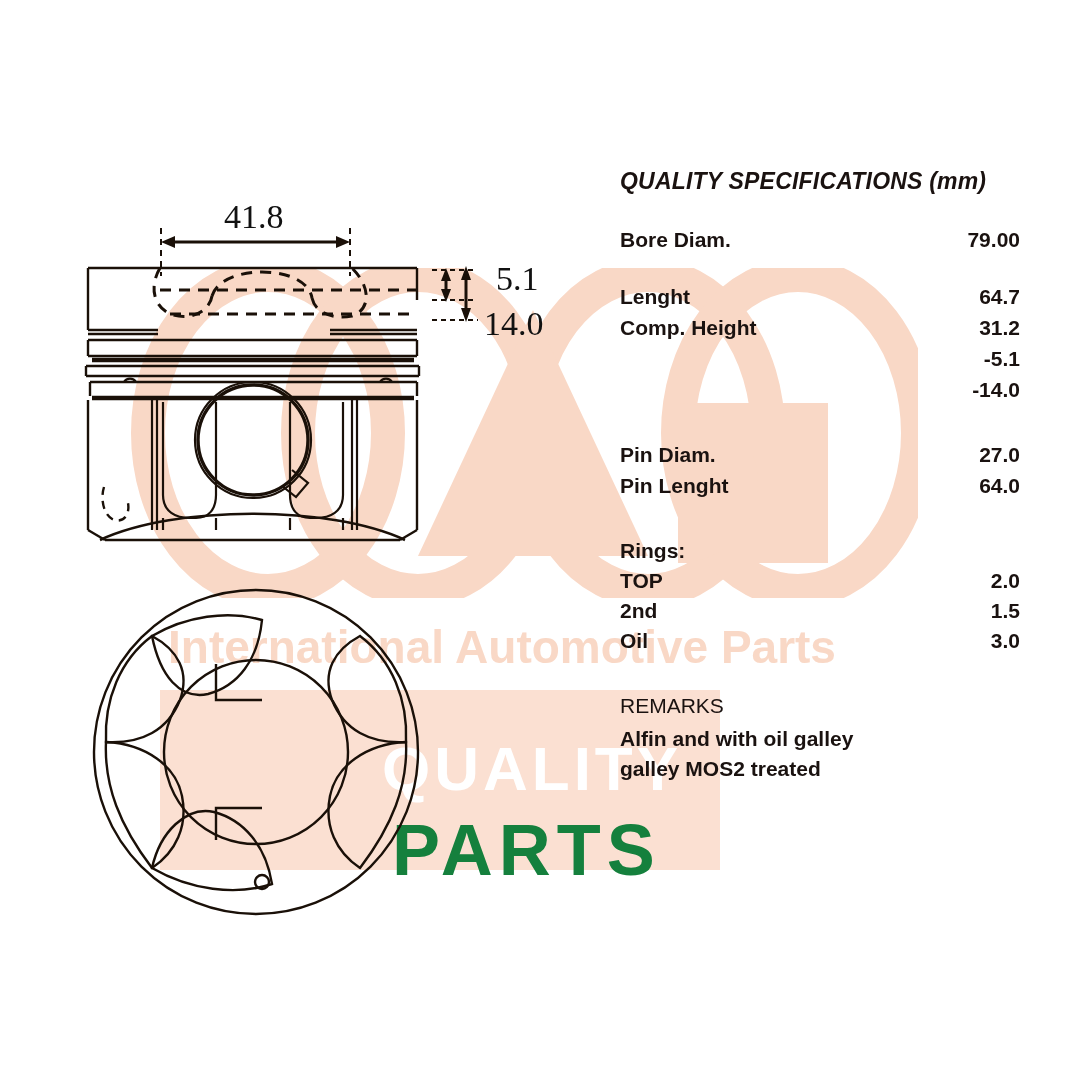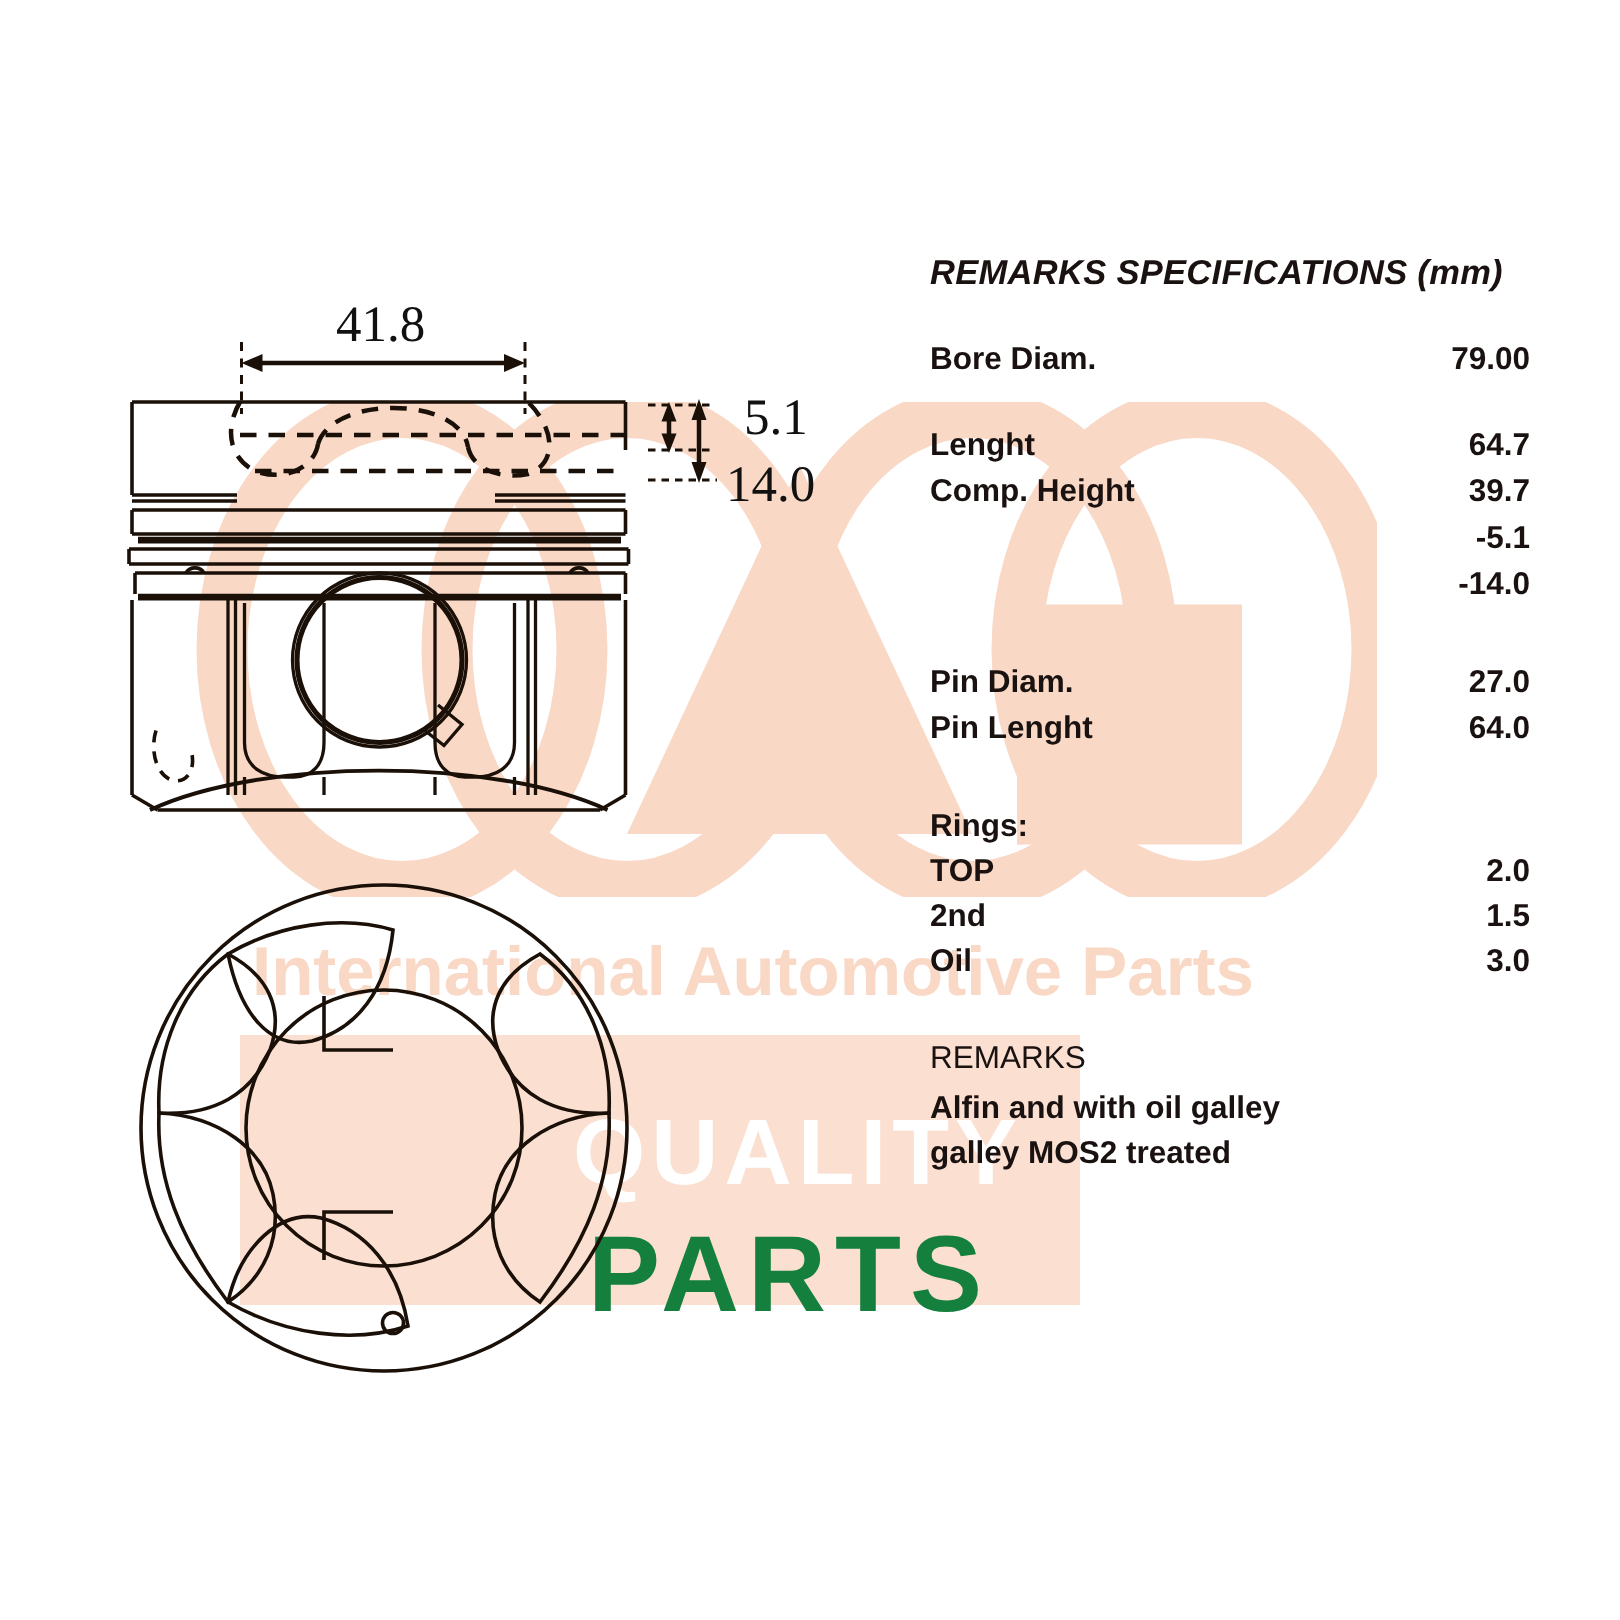--- a/index.html
+++ b/index.html
@@ -223,38 +223,38 @@
 
     </g>
   </svg>
 
   <div class="dimtxt" style="left:224px;top:198px;">41.8</div>
   <div class="dimtxt" style="left:496px;top:260px;">5.1</div>
   <div class="dimtxt" style="left:484px;top:305px;">14.0</div>
 
   <div id="specs">
 
-    <div id="spec-title">REMARKS SPECIFICATIONS (mm)</div>
+    <div id="spec-title">QUALITY SPECIFICATIONS (mm)</div>
 
     <div class="gap-lg"></div>
 
     <div class="spec-row row-h">
       <span class="lbl">Bore Diam.</span>
       <span class="val">79.00</span>
     </div>
 
     <div class="gap-md"></div>
 
     <div class="spec-row row-h">
       <span class="lbl">Lenght</span>
       <span class="val">64.7</span>
     </div>
     <div class="spec-row row-h">
       <span class="lbl">Comp. Height</span>
-      <span class="val">39.7</span>
+      <span class="val">31.2</span>
     </div>
     <div class="spec-row row-h">
       <span class="lbl"></span>
       <span class="val">-5.1</span>
     </div>
     <div class="spec-row row-h">
       <span class="lbl"></span>
       <span class="val">-14.0</span>
     </div>
 

